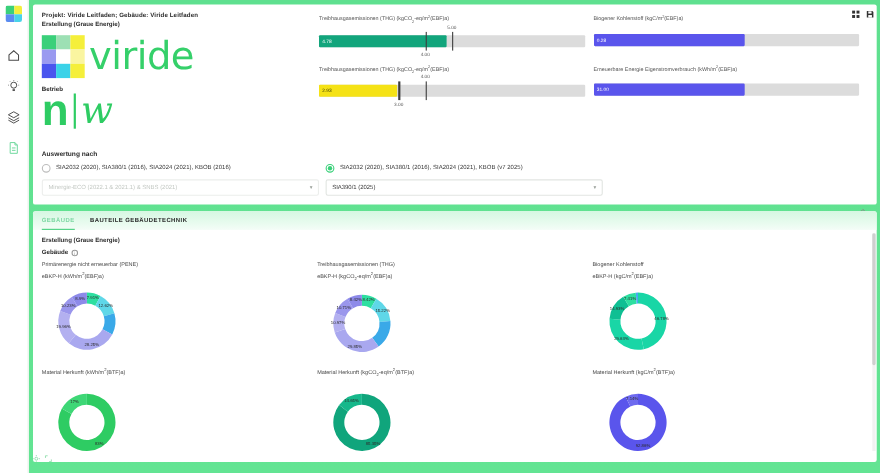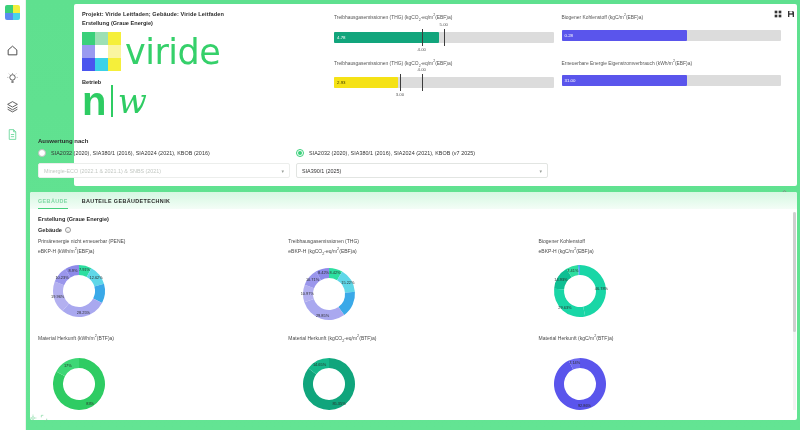--- a/index.html
+++ b/index.html
@@ -58,21 +58,20 @@
   }
 
   
   .topcard {
     background: #ffffff;
     border-radius: 2px;
     padding: 6px 8px 8px 8px;
     height: 182px;
     position: relative;
     display: flex;
-    margin-left: 44px;
   }
   .topleft { width: 252px; flex: 0 0 252px; }
   .topright { flex: 1; padding-top: 3px; }
 
   .proj-line {
     font-size: 5.6px; font-weight: bold; color: #2b2b2b;
     line-height: 9px;
     letter-spacing: .1px;
   }
   .proj-line2 { font-size: 5.6px; font-weight: bold; color:#2b2b2b; line-height:9px;}

